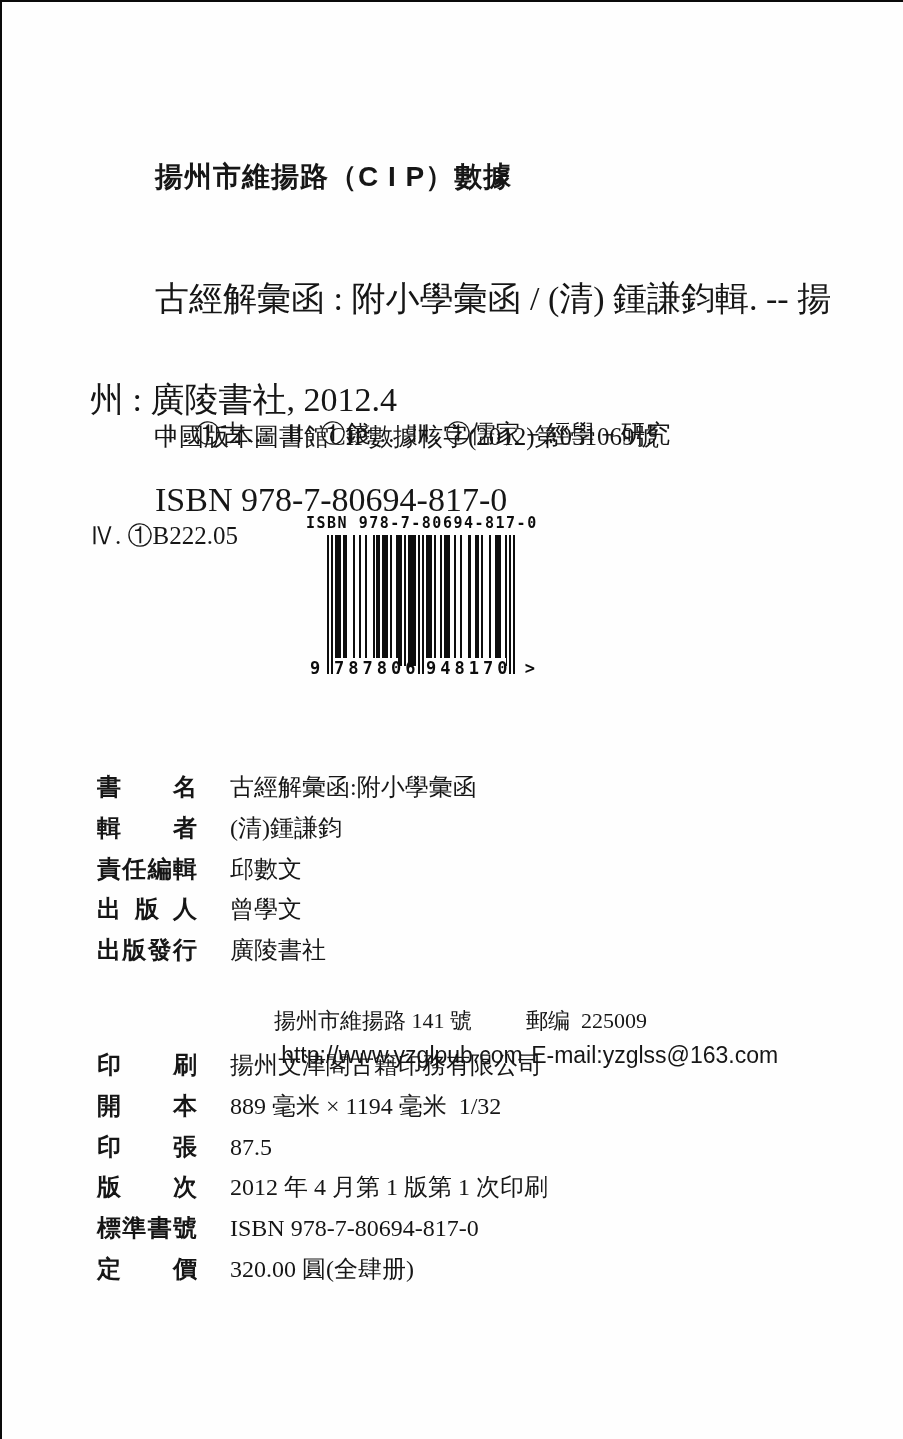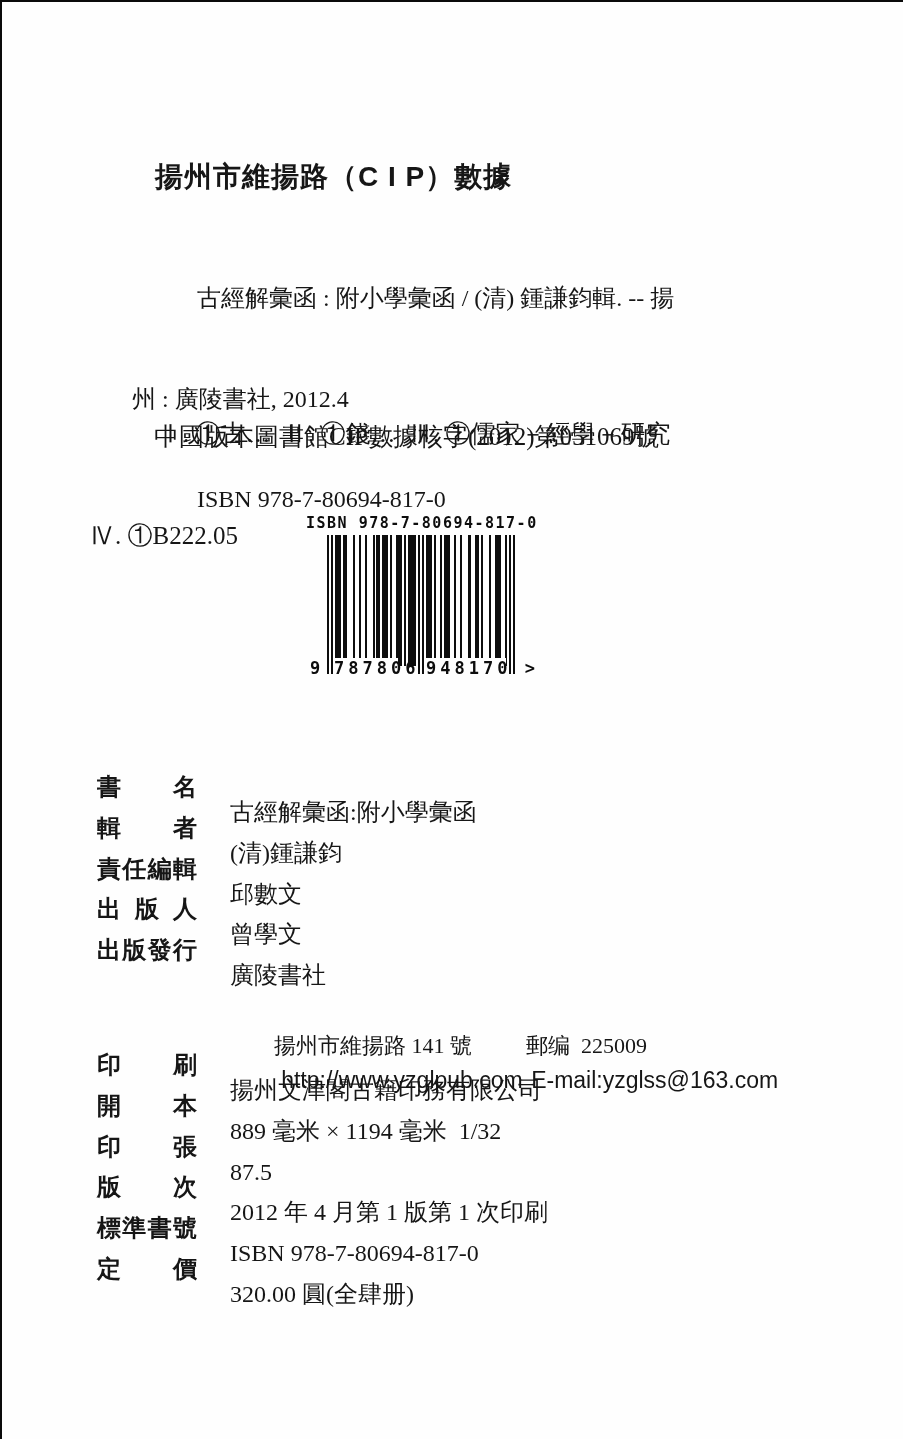--- a/index.html
+++ b/index.html
@@ -15,21 +15,21 @@
   
   .cip-header{
     position:absolute;left:153px;top:156px;
     font-family:"Liberation Sans",sans-serif;
     font-weight:bold;font-size:28px;letter-spacing:1px;
     white-space:pre;
   }
   .cip-entry{
     position:absolute;left:88px;top:213px;width:760px;
     font-family:"Liberation Serif",serif;
-    font-size:24px;line-height:33.5px;white-space:pre-wrap;margin-left:42px;
+    font-size:34px;line-height:33.5px;white-space:pre-wrap;
   }
   .cip-entry .indent{padding-left:65px;}
   .cip-class{
     position:absolute;left:88px;top:347px;width:760px;
     font-family:"Liberation Serif",serif;
     font-size:25px;line-height:34px;white-space:pre-wrap;
   }
   .cip-class .indent{padding-left:68px;}
   .cip-record{
     position:absolute;left:152px;top:418px;
@@ -63,21 +63,21 @@
   .c-row.sub{height:37px;}
   .c-label{
     width:100px;flex:0 0 100px;
     font-family:"Liberation Sans",sans-serif;
     font-weight:bold;font-size:24px;line-height:30px;
     display:flex;justify-content:space-between;
   }
   .c-value{
     margin-left:33px;
     font-family:"Liberation Serif",serif;
-    font-size:24px;line-height:30px;white-space:pre;margin-top:25px;
+    font-size:24px;line-height:30px;white-space:pre;
   }
   .c-value.addr{font-size:22px;}
   .c-value.web{font-family:"Liberation Sans",sans-serif;font-size:23px;line-height:28px;}
   .v1a{display:inline-block;width:252px;white-space:pre;}
   .v1w{display:inline-block;width:250px;white-space:pre;}
 </style>
 </head>
 <body>
 
 <div class="page">

